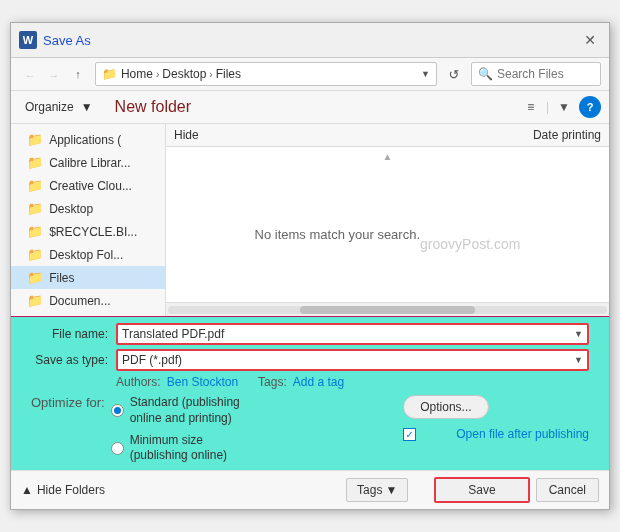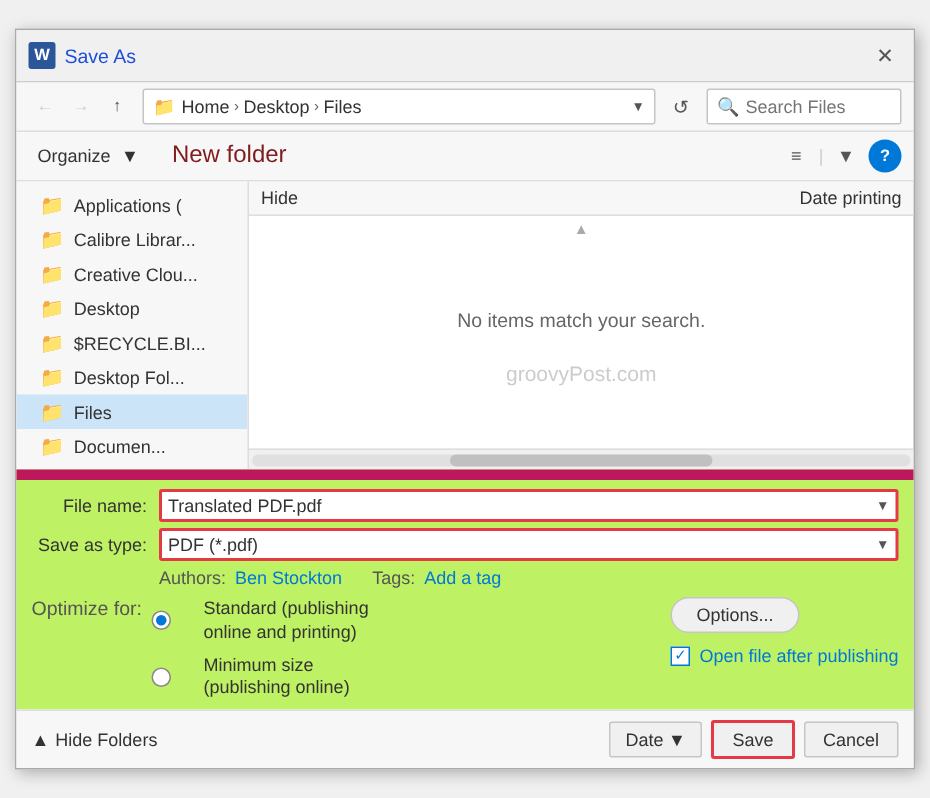--- a/index.html
+++ b/index.html
@@ -266,21 +266,21 @@
       display: flex;
       justify-content: center;
       padding: 4px 0;
       color: #aaa;
       font-size: 10px;
     }
     .file-list {
       flex: 1;
       overflow-y: auto;
       display: flex;
-      flex-direction: column;
+      flex-direction: row;
       align-items: center;
       justify-content: center;
       padding: 20px;
     }
     .no-items-text {
       color: #666;
       font-size: 13px;
     }
     .watermark {
       color: #ccc;
@@ -305,23 +305,23 @@
     .scrollbar-thumb {
       position: absolute;
       left: 30%;
       width: 40%;
       height: 100%;
       background: #c0c0c0;
       border-radius: 4px;
     }
 
     .bottom-section {
-      border-top: 7px solid #be185d;
-      background: #bef264;
-      padding: 6px 10px;
+      border-top: 1px solid #be185d;
+      background: #5eead4;
+      padding: 6px 20px;
     }
     .field-row {
       display: flex;
       align-items: center;
       margin-bottom: 4px;
     }
     .field-label {
       width: 85px;
       font-size: 12px;
       color: #333;
@@ -377,21 +377,21 @@
       flex: 1;
     }
     .optimize-label {
       font-size: 13px;
       color: #555;
       margin-bottom: 2px;
     }
     .radio-row {
       display: flex;
       align-items: center;
-      gap: 22px;
+      gap: 6px;
       font-size: 12px;
       color: #333;
     }
     .radio-input {
       width: 13px;
       height: 13px;
       border-radius: 50%;
       border: 1px solid #888;
       background: white;
       display: flex;
@@ -440,21 +440,21 @@
       align-items: center;
       justify-content: center;
       cursor: pointer;
       flex-shrink: 0;
     }
     .checkbox.checked::after {
       content: '✓';
       font-size: 10px;
       color: #0078d7;
     }
-    .checkbox-label { color: #0078d7; cursor: pointer; }
+    .checkbox-label { color: #0078d7; cursor: pointer; margin-left: 34px; }
 
     .footer-bar {
       display: flex;
       align-items: center;
       justify-content: space-between;
       padding: 6px 10px;
       border-top: 1px solid #ddd;
       background: #f7f7f7;
     }
     .hide-folders-btn {
@@ -478,28 +478,29 @@
       gap: 3px;
       padding: 4px 10px;
       border: 1px solid #c5c5c5;
       border-radius: 2px;
       background: #f0f0f0;
       cursor: pointer;
       font-size: 12px;
       color: #333;
     }
     .save-btn {
-      padding: 4px 12px;
+      padding: 4px 32px;
       border: 2px solid #e63946;
       border-radius: 2px;
       background: #f0f0f0;
       cursor: pointer;
       font-size: 12px;
       color: #333;
       font-weight: 500;
+      margin-left: 20px;
     }
     .cancel-btn {
       padding: 4px 12px;
       border: 1px solid #c5c5c5;
       border-radius: 2px;
       background: #f0f0f0;
       cursor: pointer;
       font-size: 12px;
       color: #333;
     }
@@ -671,20 +672,20 @@
     </div>
   </div>
 
   <div class="footer-bar">
     <button class="hide-folders-btn">
       <span>▲</span>
       <span>Hide Folders</span>
     </button>
     <div class="footer-right">
       <button class="tools-btn">
-        <span>Date</span>
+        <span>Tags</span>
         <span>▼</span>
       </button>
       <button class="save-btn">Save</button>
       <button class="cancel-btn">Cancel</button>
     </div>
   </div>
 </div>
 
 </body></html>

